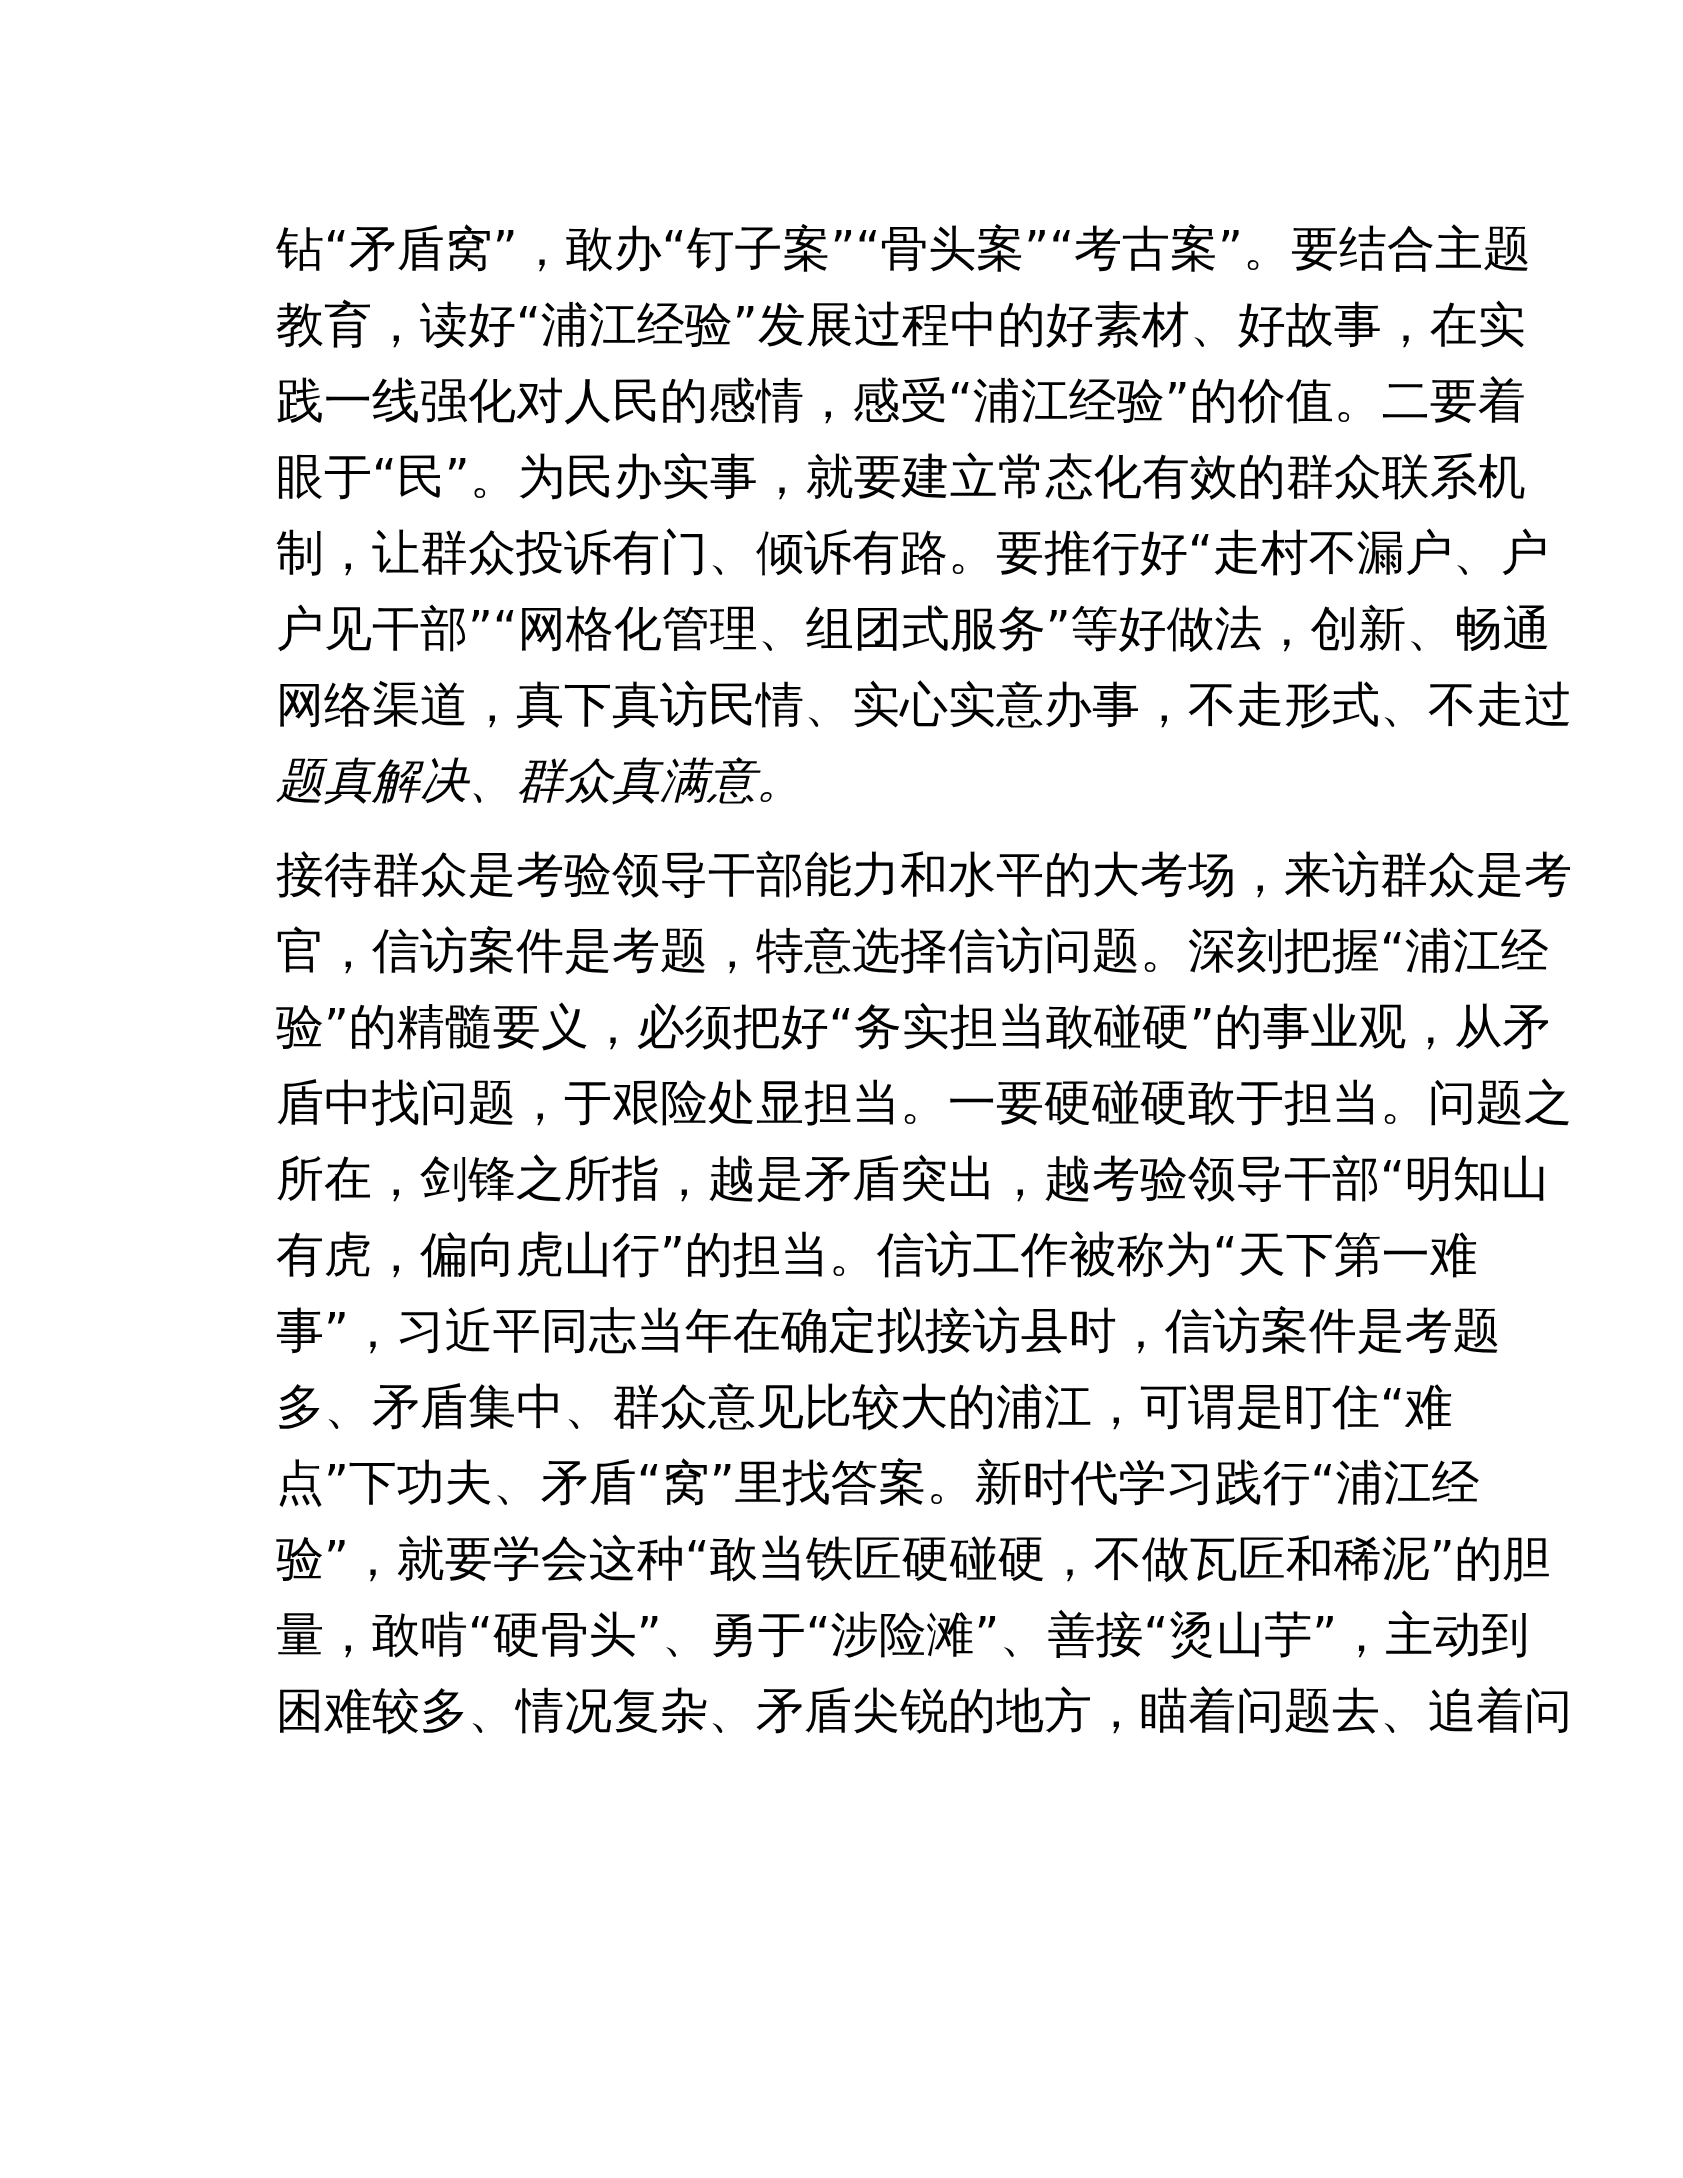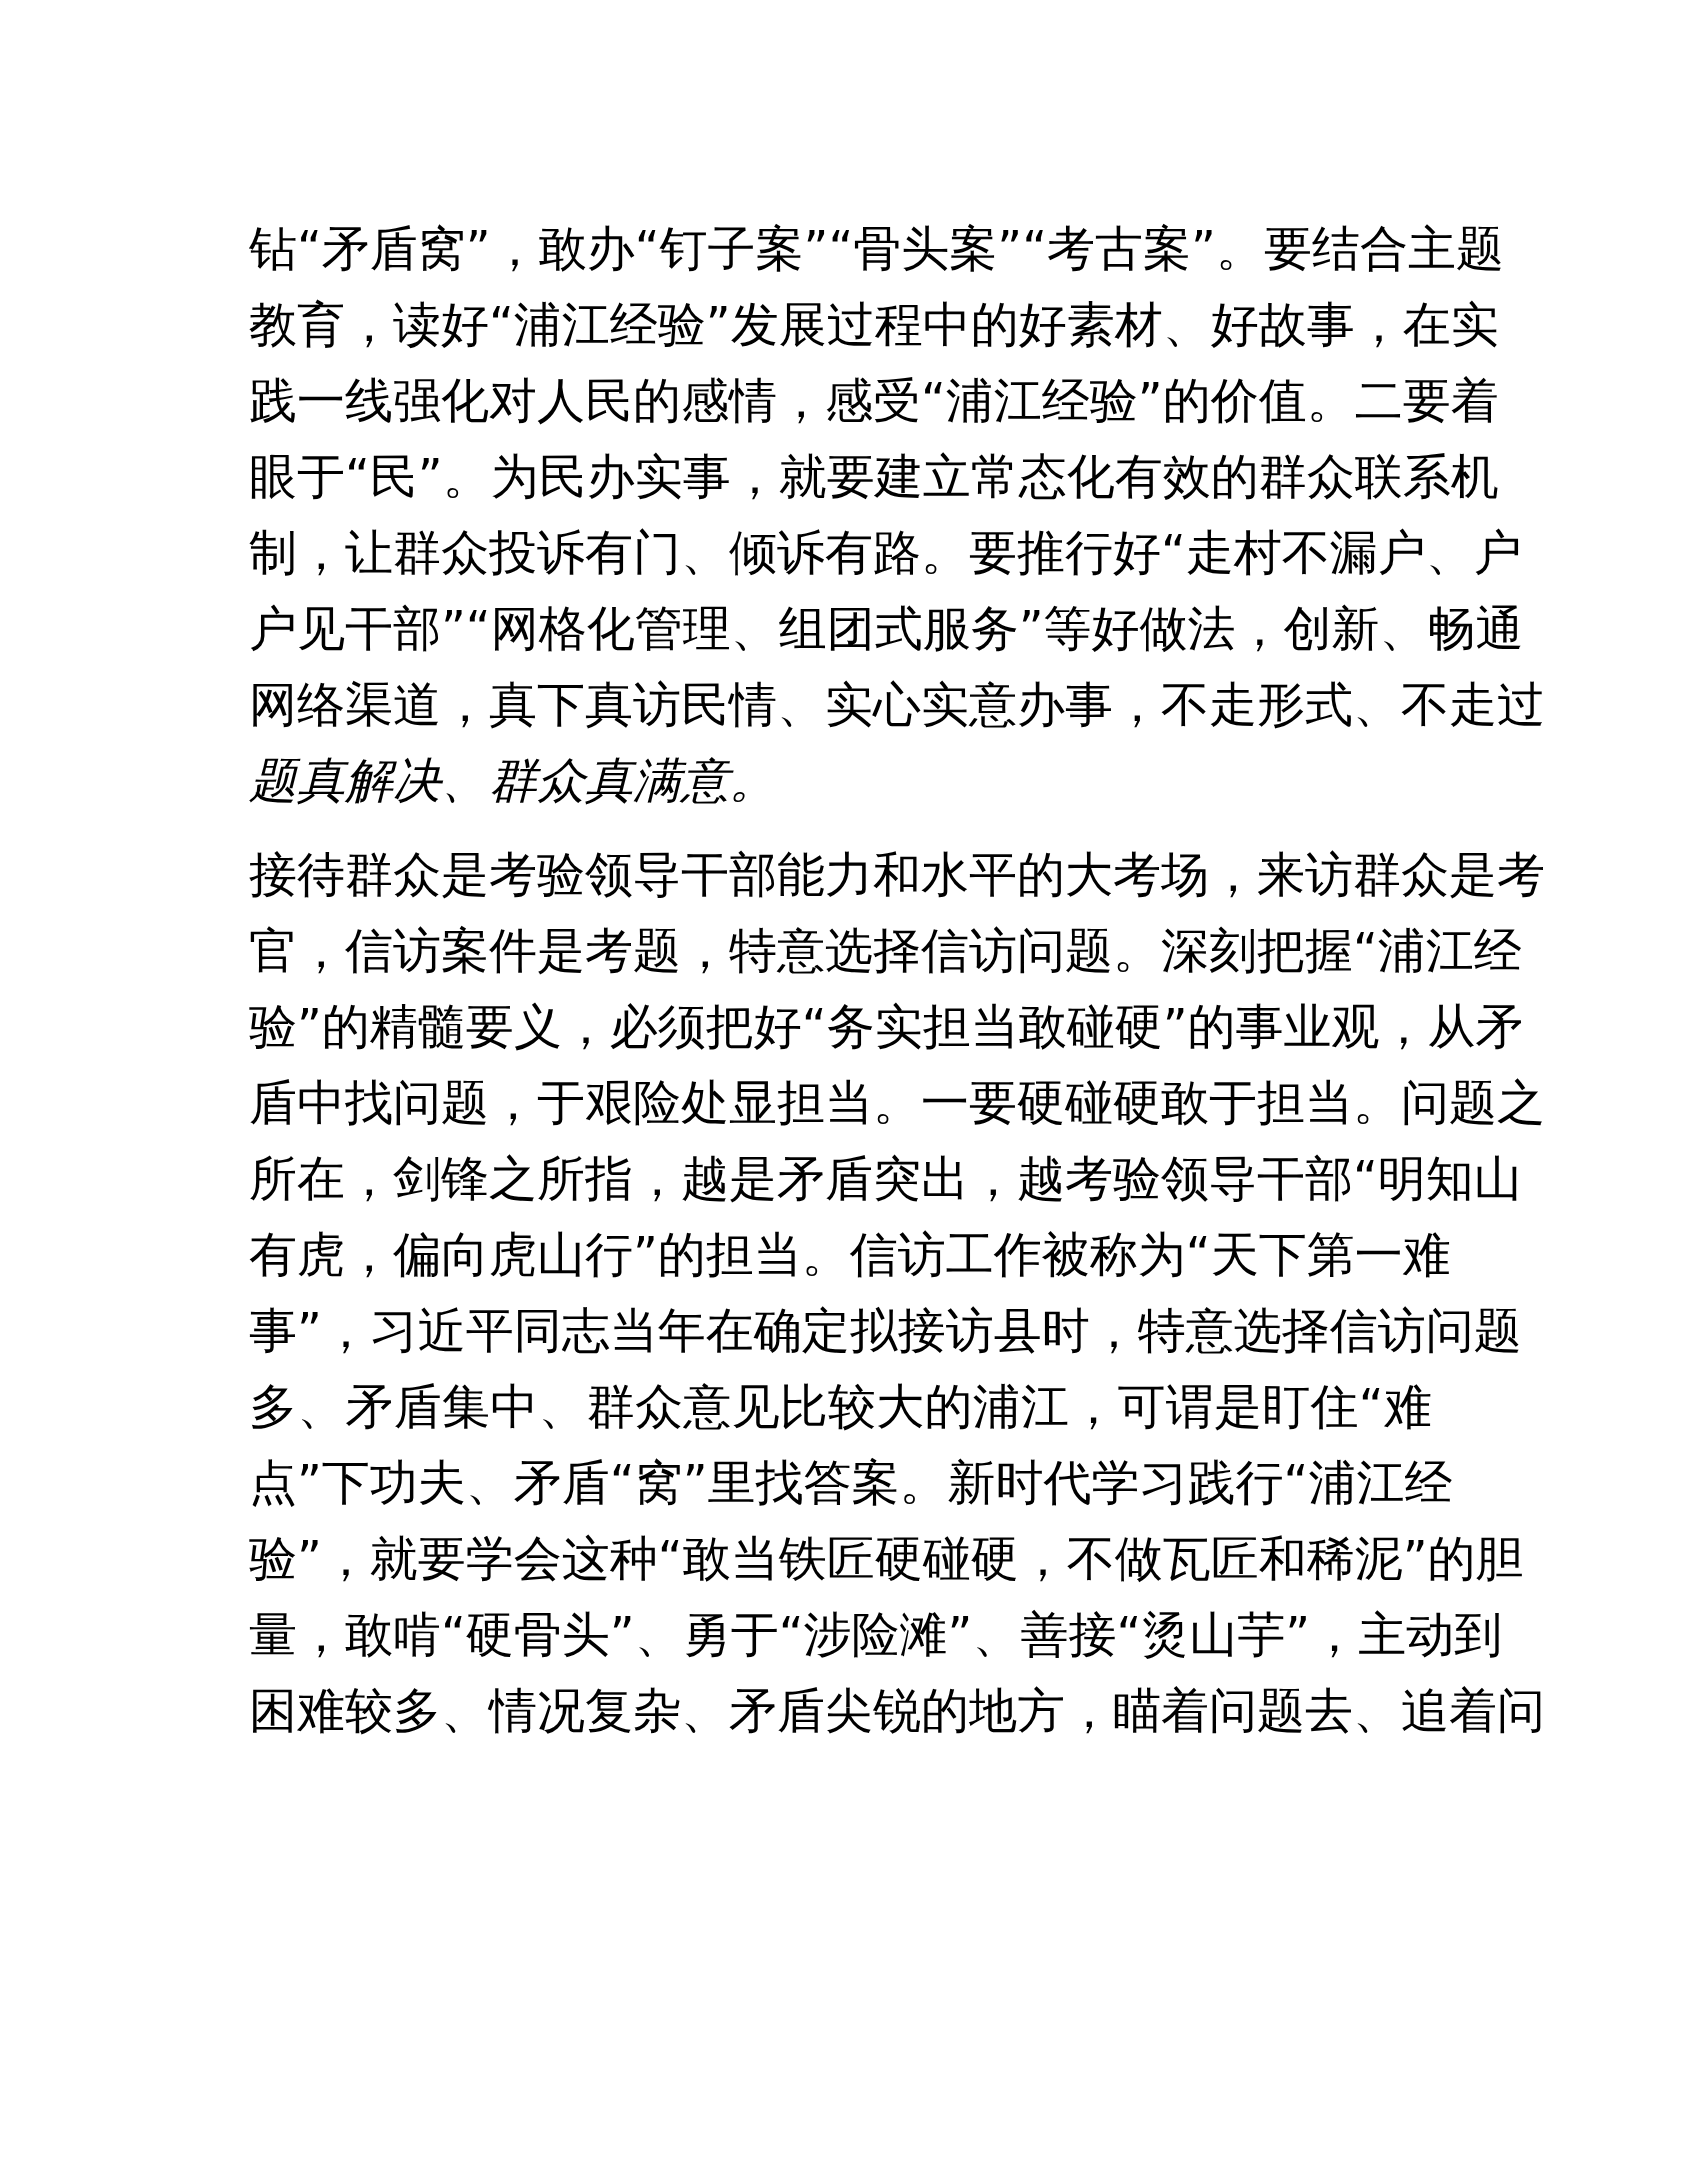--- a/index.html
+++ b/index.html
@@ -31,20 +31,21 @@
     }
     .line {
       display: block;
       height: 76px;
       line-height: 76px;
       font-size: 48px;
       white-space: nowrap;
       text-align: justify;
       text-align-last: justify;
       letter-spacing: 0px;
+      margin-left: 27px;
     }
     .line.last {
       text-align-last: left;
       font-style: italic;
     }
     .para-gap {
       height: 18px;
     }
     .line.indent {
       padding-left: 107px;
@@ -70,21 +71,21 @@
 
     <div class="para-gap"></div>
 
     <div>
       <span class="line">接待群众是考验领导干部能力和水平的大考场，来访群众是考</span>
       <span class="line">官，信访案件是考题，特意选择信访问题。深刻把握“浦江经</span>
       <span class="line">验”的精髓要义，必须把好“务实担当敢碰硬”的事业观，从矛</span>
       <span class="line">盾中找问题，于艰险处显担当。一要硬碰硬敢于担当。问题之</span>
       <span class="line">所在，剑锋之所指，越是矛盾突出，越考验领导干部“明知山</span>
       <span class="line">有虎，偏向虎山行”的担当。信访工作被称为“天下第一难</span>
-      <span class="line">事”，习近平同志当年在确定拟接访县时，特意选择信访问题</span>
+      <span class="line">事”，习近平同志当年在确定拟接访县时，信访案件是考题</span>
       <span class="line">多、矛盾集中、群众意见比较大的浦江，可谓是盯住“难</span>
       <span class="line">点”下功夫、矛盾“窝”里找答案。新时代学习践行“浦江经</span>
       <span class="line">验”，就要学会这种“敢当铁匠硬碰硬，不做瓦匠和稀泥”的胆</span>
       <span class="line">量，敢啃“硬骨头”、勇于“涉险滩”、善接“烫山芋”，主动到</span>
       <span class="line">困难较多、情况复杂、矛盾尖锐的地方，瞄着问题去、追着问</span>
     </div>
 
   </div>
 </div>
 

